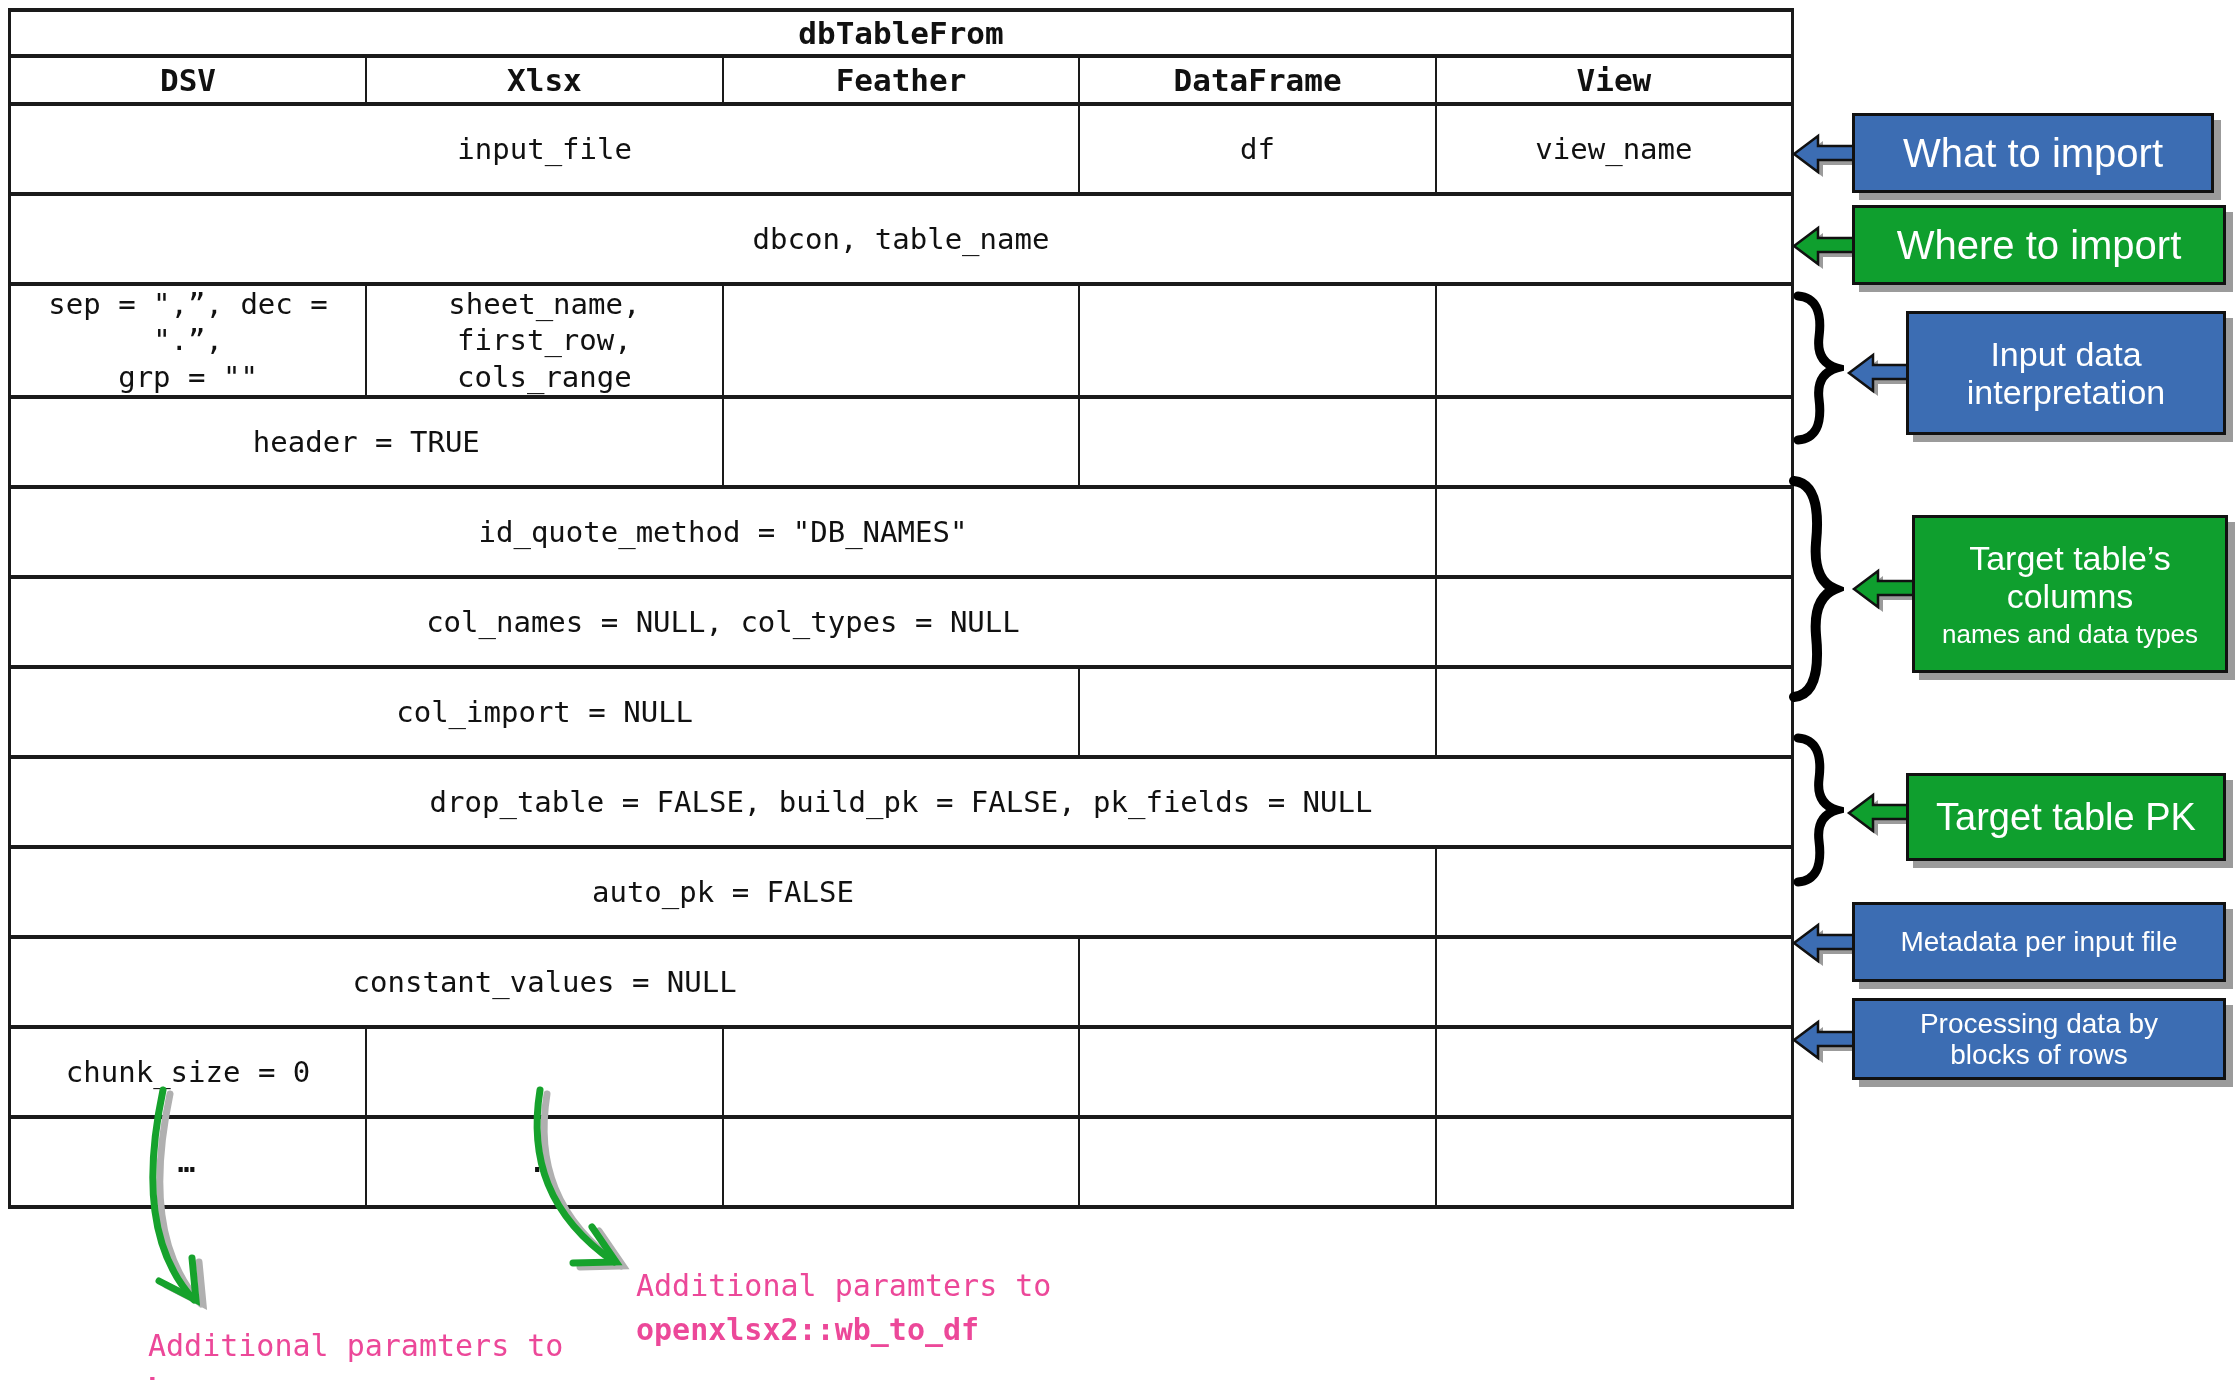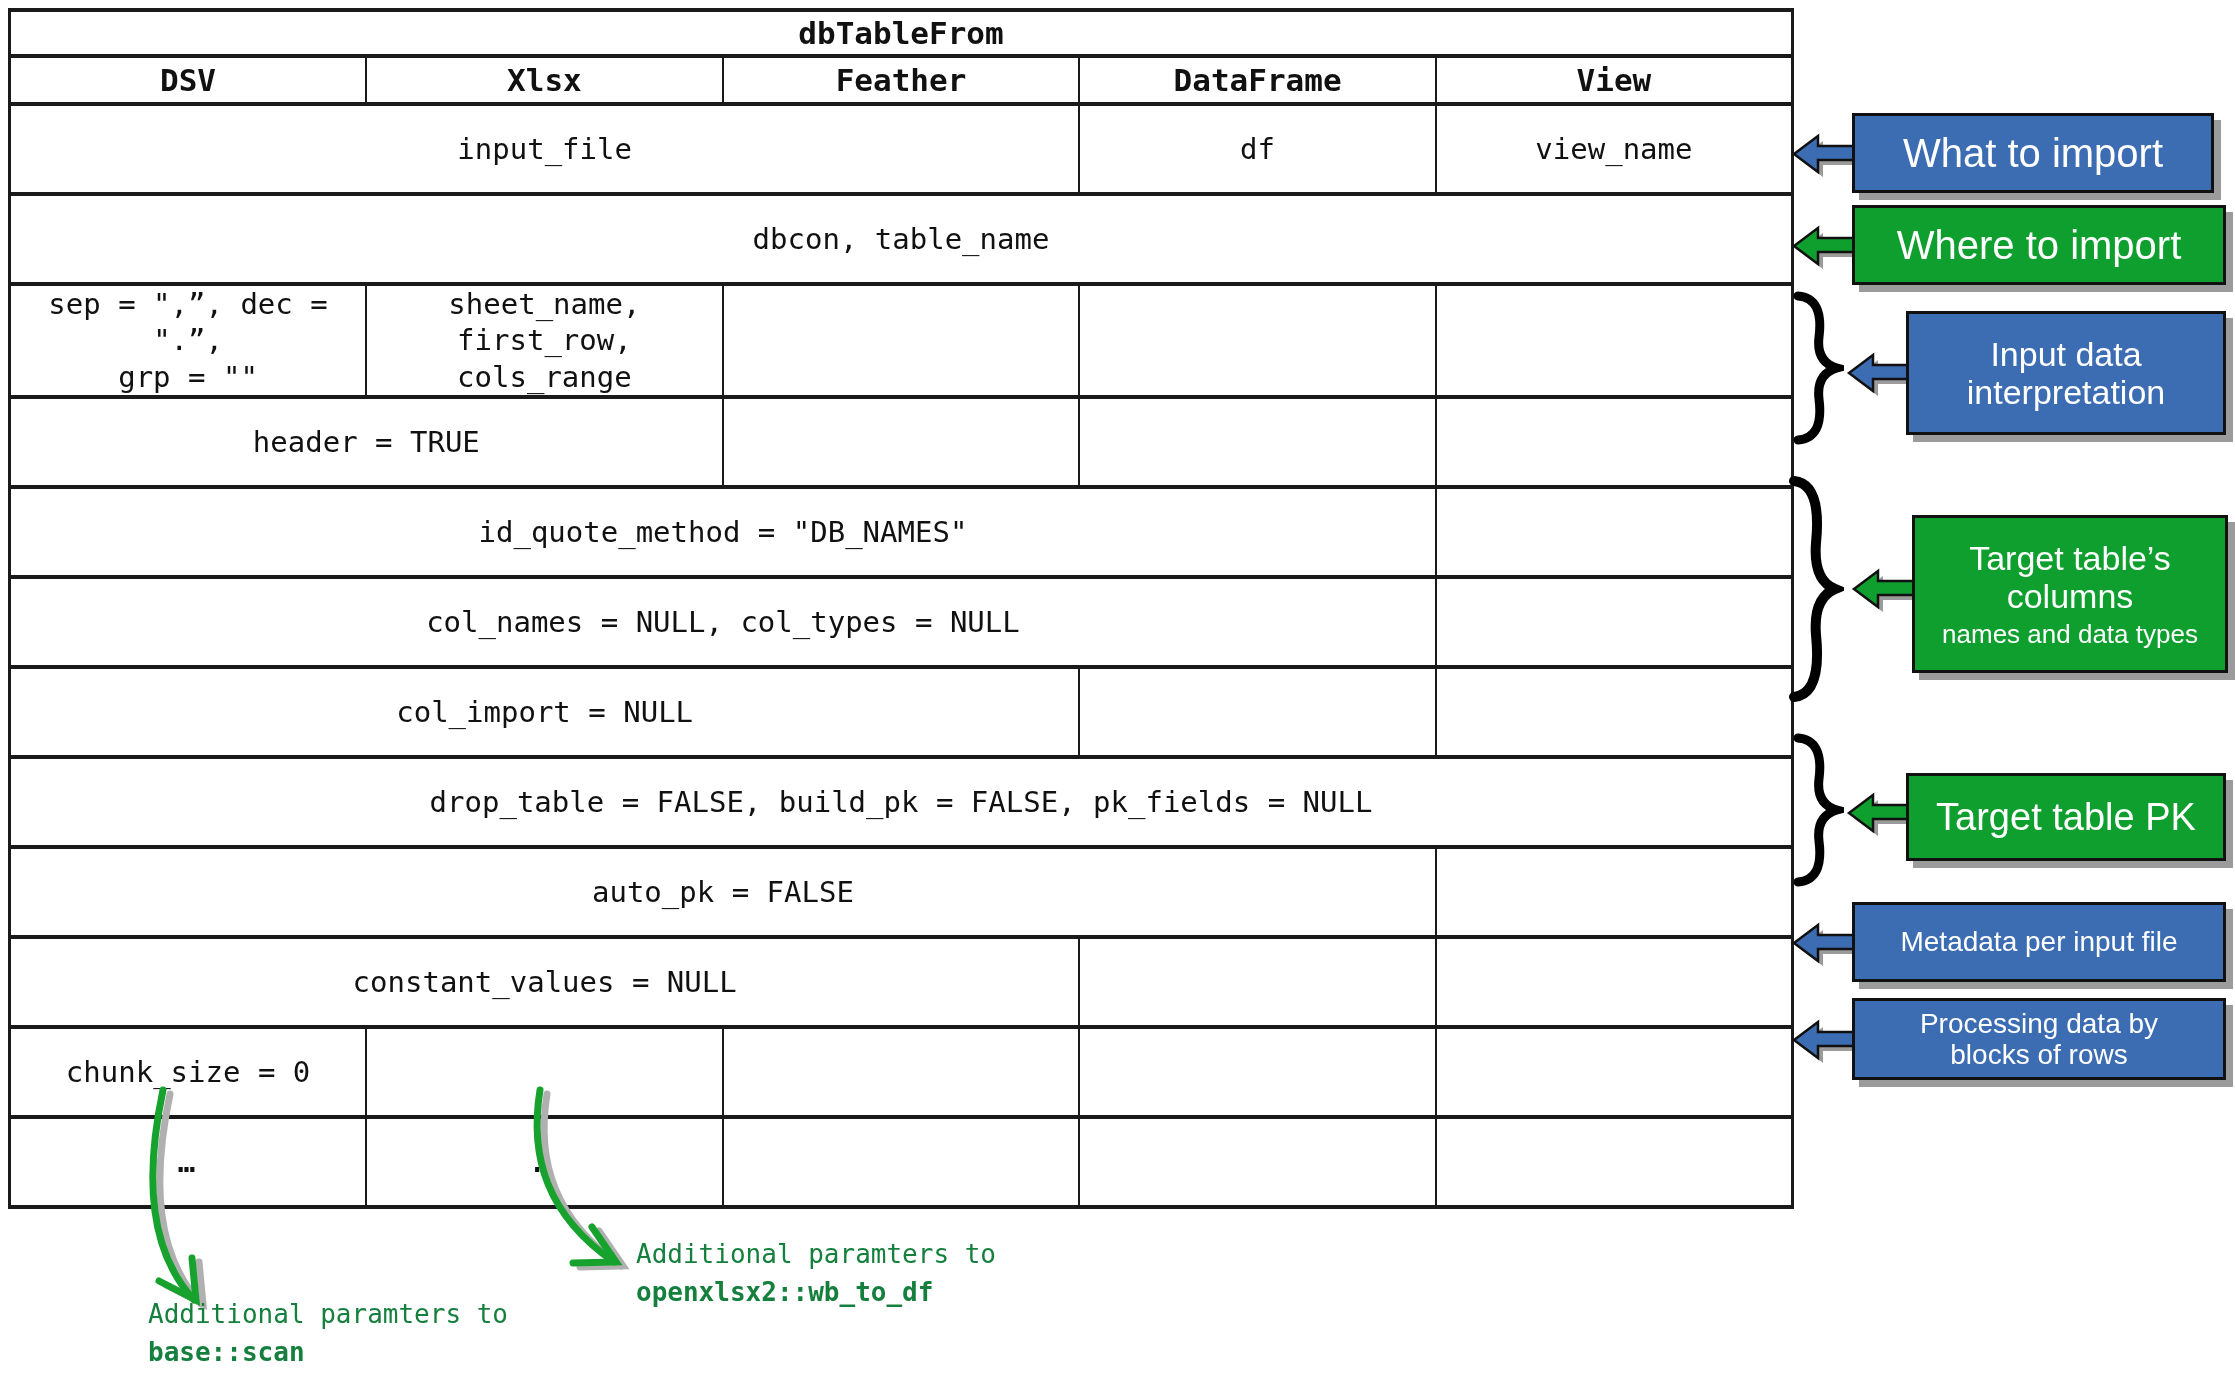--- a/index.html
+++ b/index.html
@@ -34,21 +34,21 @@
   
   .barrow{position:absolute;}
   .barrow .sh{fill:#9b9b9b;}
   .barrow.blue .fg{fill:#3c6db3;stroke:#111;stroke-width:2.5;}
   .barrow.green .fg{fill:#0f9f2e;stroke:#111;stroke-width:2.5;}
   .brace{position:absolute;}
   .overlay{position:absolute;left:0;top:0;pointer-events:none;}
 
   
   .note{position:absolute;font-family:"DejaVu Sans Mono","Liberation Mono",monospace;
-      font-size:26px;line-height:1.45;color:#15803d;}
+      font-size:30px;line-height:1.45;color:#ec4899;margin-top:28px;}
   .note .l2{font-weight:bold;display:block;}
   .note .l1{display:block;}
 </style>
 </head>
 <body>
 
 <div class="page">
 
   <table class="param">
     <colgroup>

